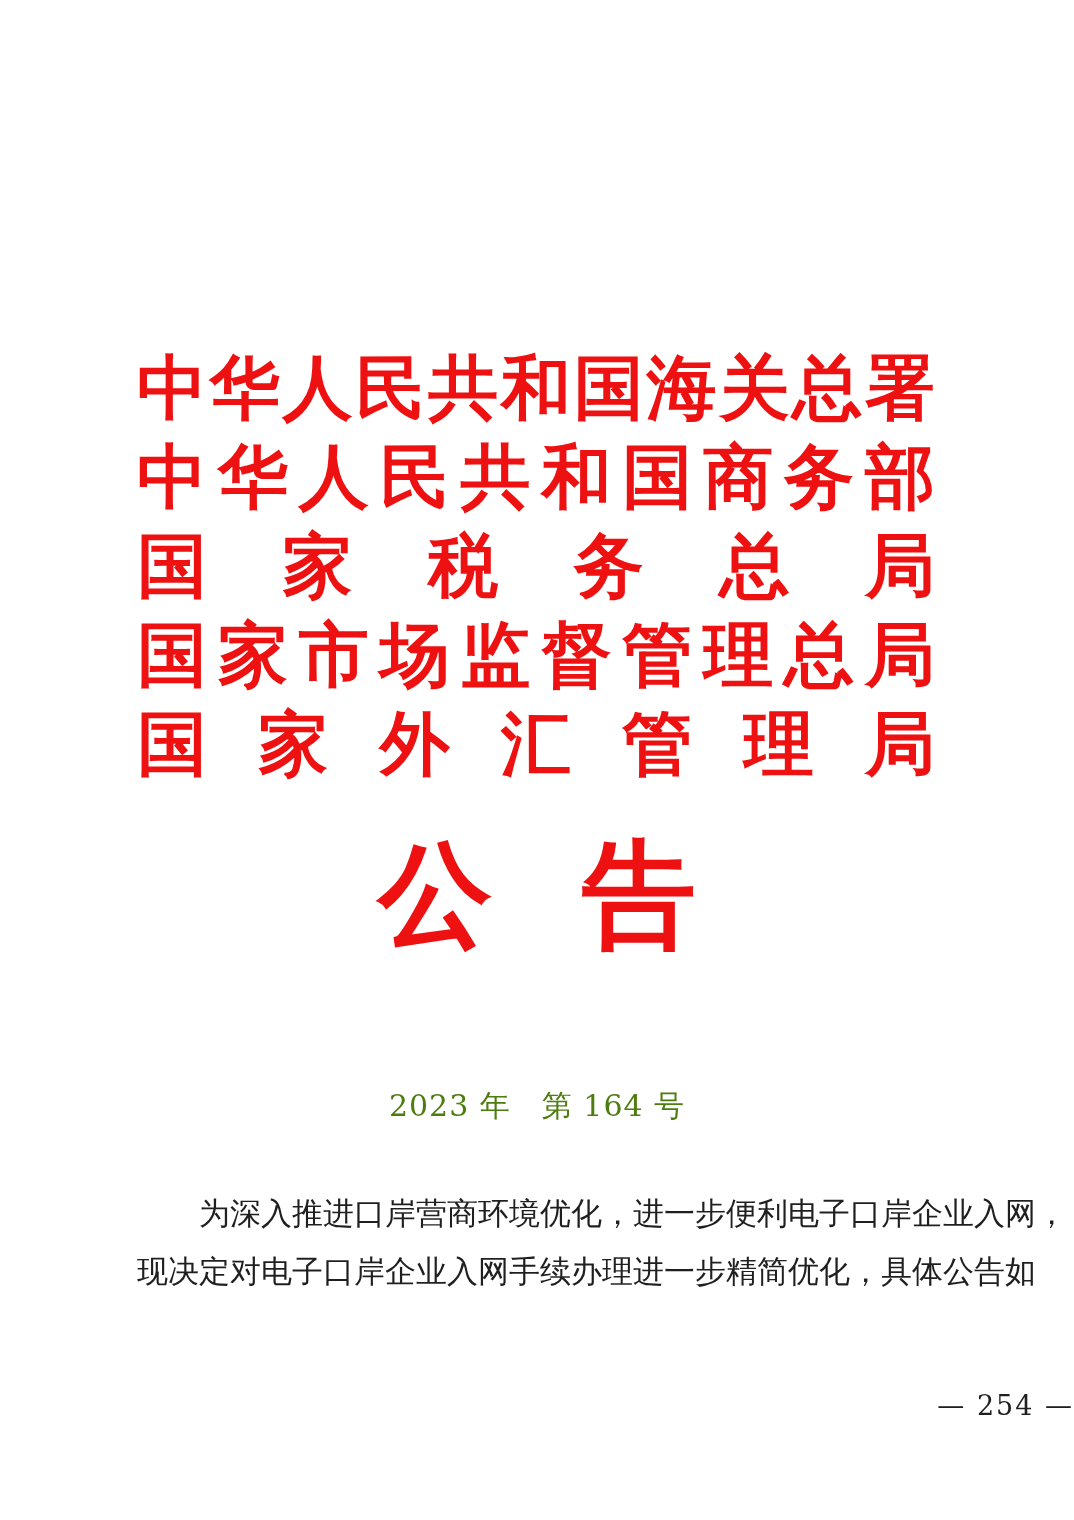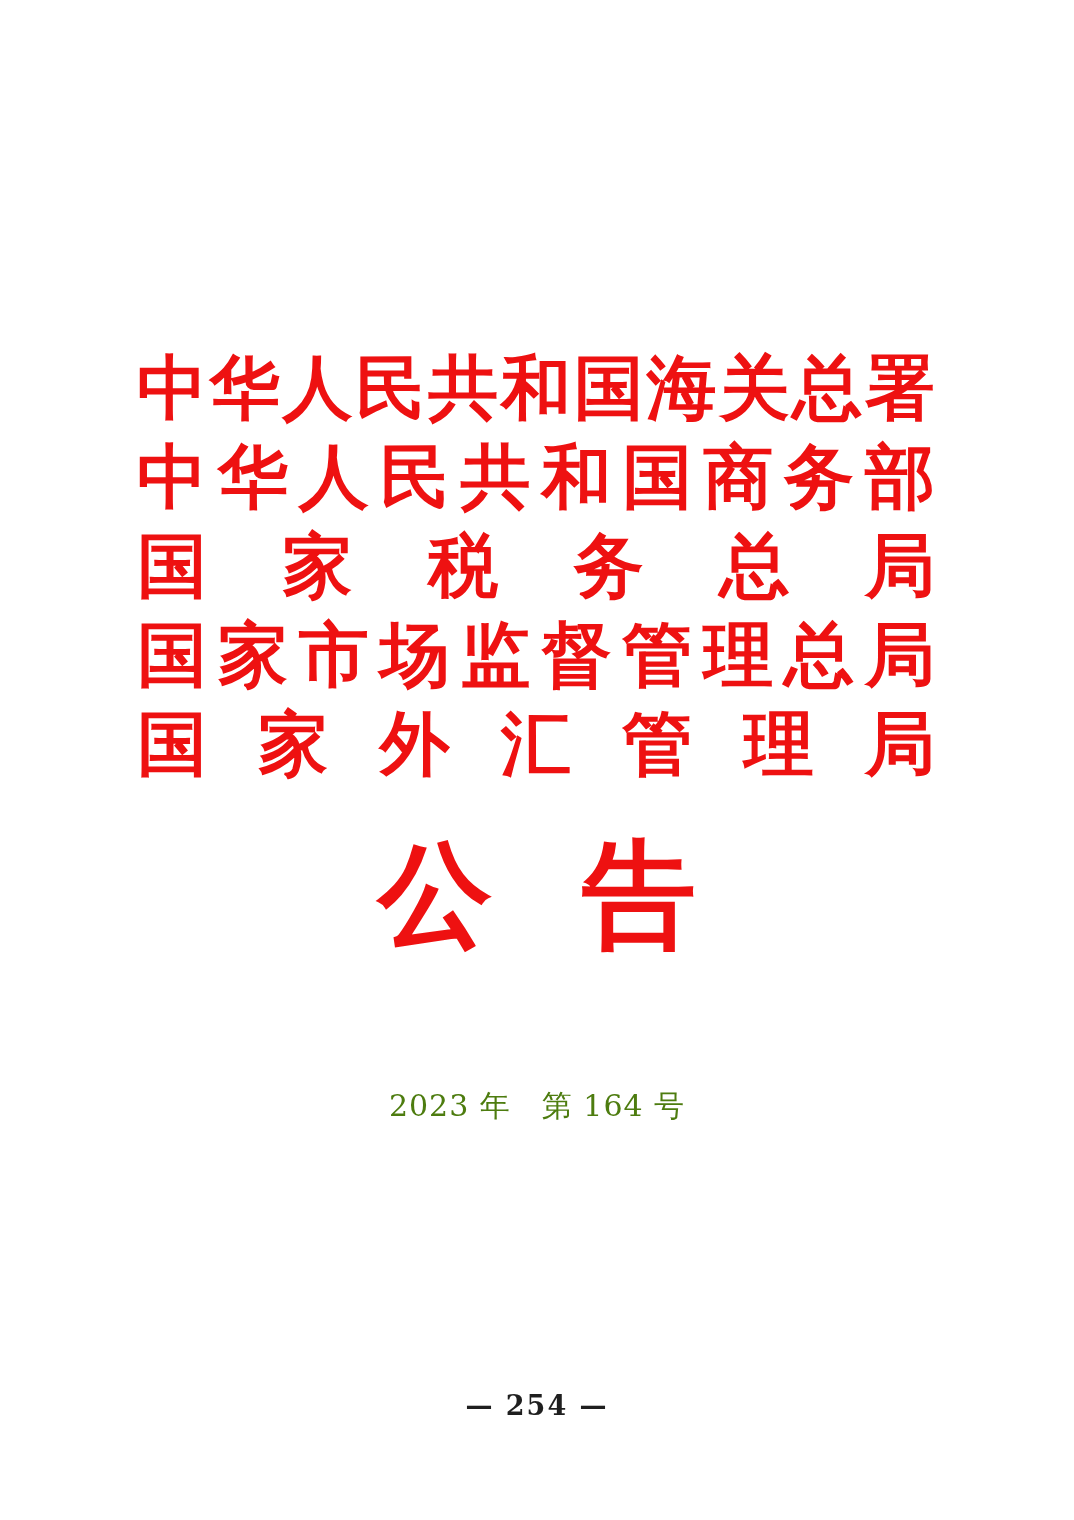--- a/index.html
+++ b/index.html
@@ -77,25 +77,24 @@
   }
   .body-line.indent {
     text-indent: 2em;
   }
   
   .page-number {
     position: absolute;
     top: 1390px;
     left: 0;
     width: 100%;
-    text-align: center;
+    text-align: right;
     font-size: 27px;
     color: #1f1f1f;
     letter-spacing: 2px;
-    font-weight: bold;
   }
 </style>
 </head>
 <body>
 
 <div class="page">
 
   <div class="agency-block">
     <div class="agency-line">
         <span>中</span>
@@ -153,16 +152,20 @@
       </div>
   </div>
 
   <div class="announcement-title">
       <span>公</span>
       <span>告</span>
     </div>
 
   <div class="doc-number">2023 年　第 164 号</div>
 
+  <div class="body-block">
+    <div class="body-line indent">为深入推进口岸营商环境优化，进一步便利电子口岸企业入网，</div>
+    <div class="body-line">现决定对电子口岸企业入网手续办理进一步精简优化，具体公告如</div>
+  </div>
 
   <div class="page-number">— 254 —</div>
 
 </div>
 
 </body></html>

